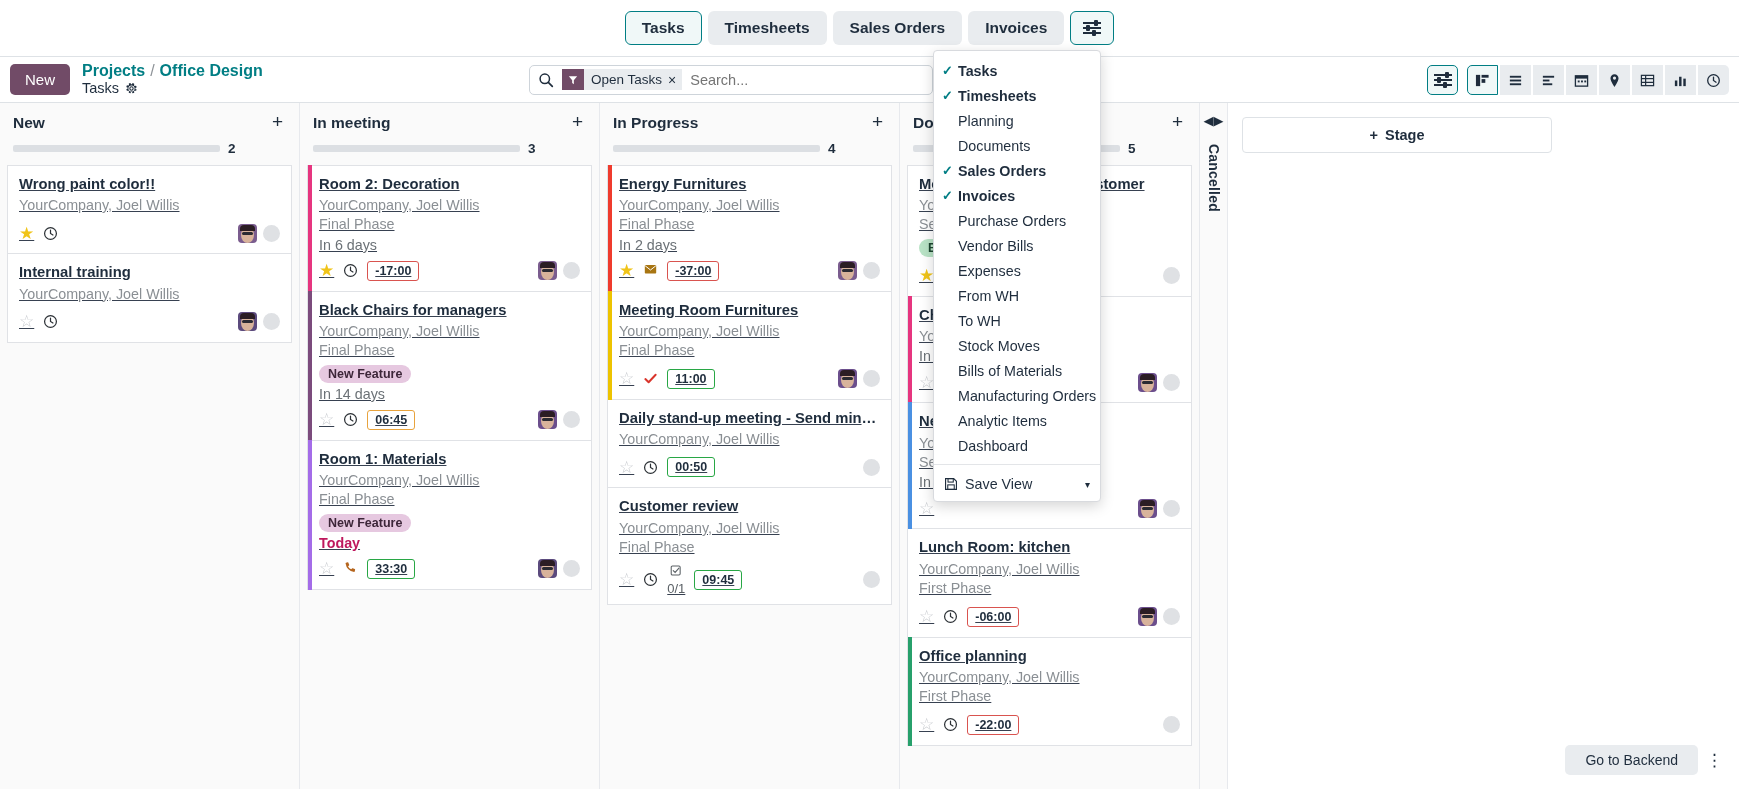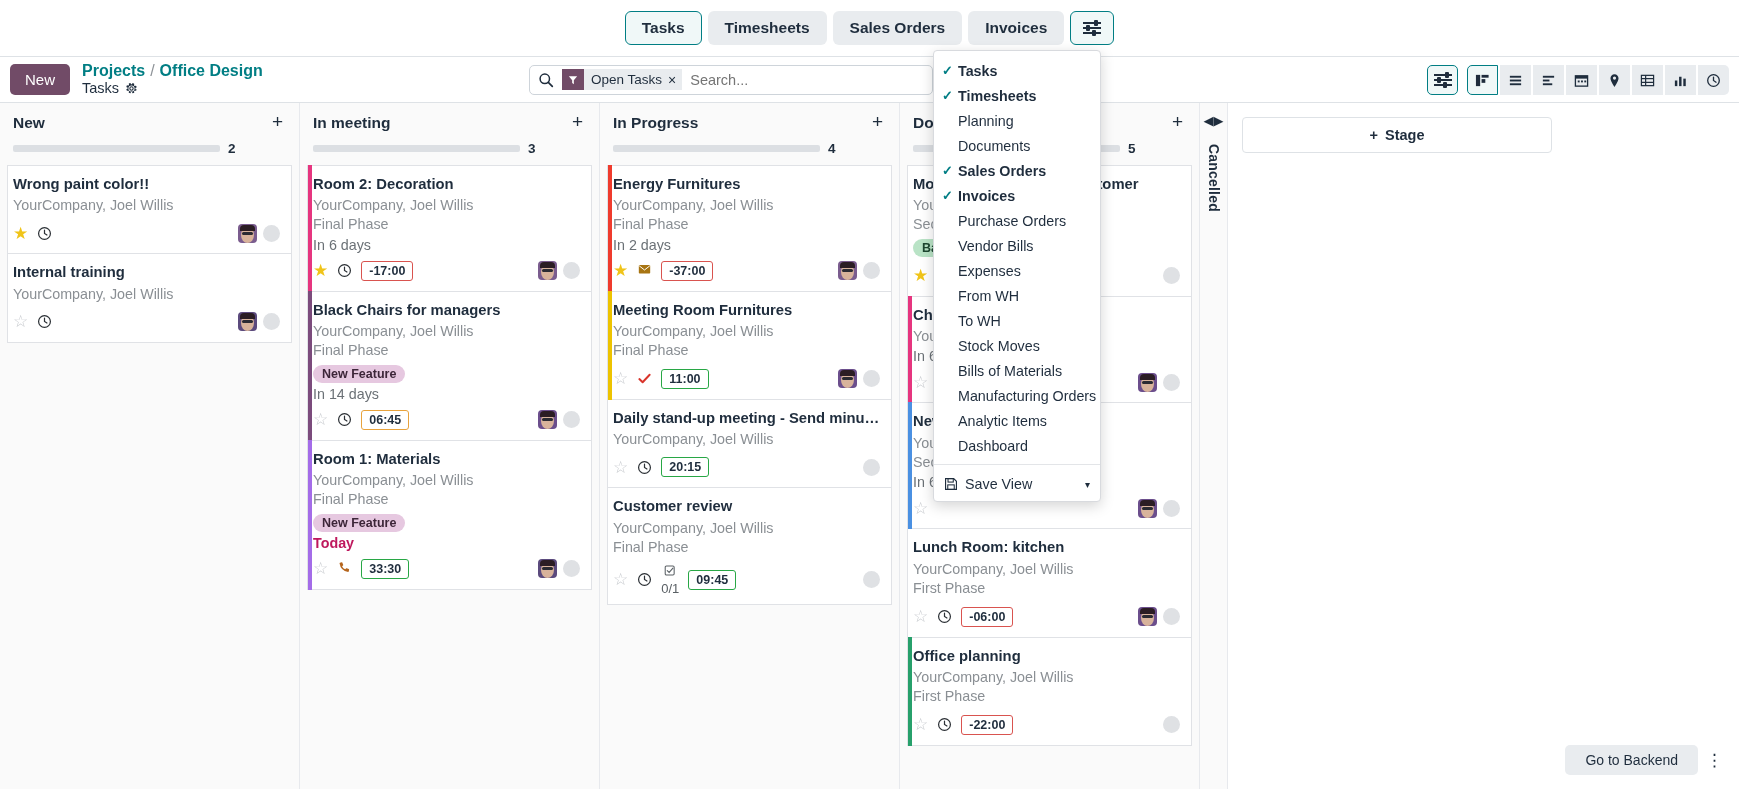--- a/index.html
+++ b/index.html
@@ -170,23 +170,24 @@
     padding: 8px 13px 9px 13px;
   }
   .progbar { flex:1; height: 7px; background: #dcdfe3; border-radius: 2px; }
   .col-count { font-size: 13.5px; font-weight: 700; color: #1f2d3d; }
 
   .card-list { padding: 0 7px 10px 7px; overflow: hidden; }
   .card {
     background: #fff;
     border: 1px solid #e0e2e6;
     border-top: none;
-    padding: 9px 11px 8px 5px;
+    padding: 9px 11px 8px 11px;
     position: relative;
     cursor: pointer;
+    text-decoration: underline;
   }
   .card:first-child { border-top: 1px solid #e0e2e6; }
   .card .stripe {
     position: absolute; left: 0; top: -1px; bottom: -1px; width: 4px;
   }
   .card-title {
     font-size: 14.8px; font-weight: 700; color: #1f2d3d;
     line-height: 1.3; margin-bottom: 2px;
     white-space: nowrap; overflow: hidden; text-overflow: ellipsis;
   }
@@ -633,21 +634,21 @@
 
       <div class="card">
         <div class="card-title">Daily stand-up meeting - Send minutes</div>
         <div class="card-sub">YourCompany, Joel Willis</div>
         <div class="card-foot">
           <span class="star">☆</span>
           <span class="clock"><svg viewBox="0 0 16 16" width="15" height="15">
                 <circle cx="8" cy="8" r="6.3" fill="none" stroke="#2b3035" stroke-width="1.3"></circle>
                 <path d="M8 4.4V8l2.6 1.6" fill="none" stroke="#2b3035" stroke-width="1.3" stroke-linecap="round"></path>
               </svg></span>
-          <span class="chip">20:15</span>
+          <span class="chip">00:50</span>
           <span class="foot-right">
             <span class="dot-circle"></span>
           </span>
         </div>
       </div>
 
       <div class="card">
         <div class="card-title">Customer review</div>
         <div class="card-sub">YourCompany, Joel Willis</div>
         <div class="card-sub">Final Phase</div>

